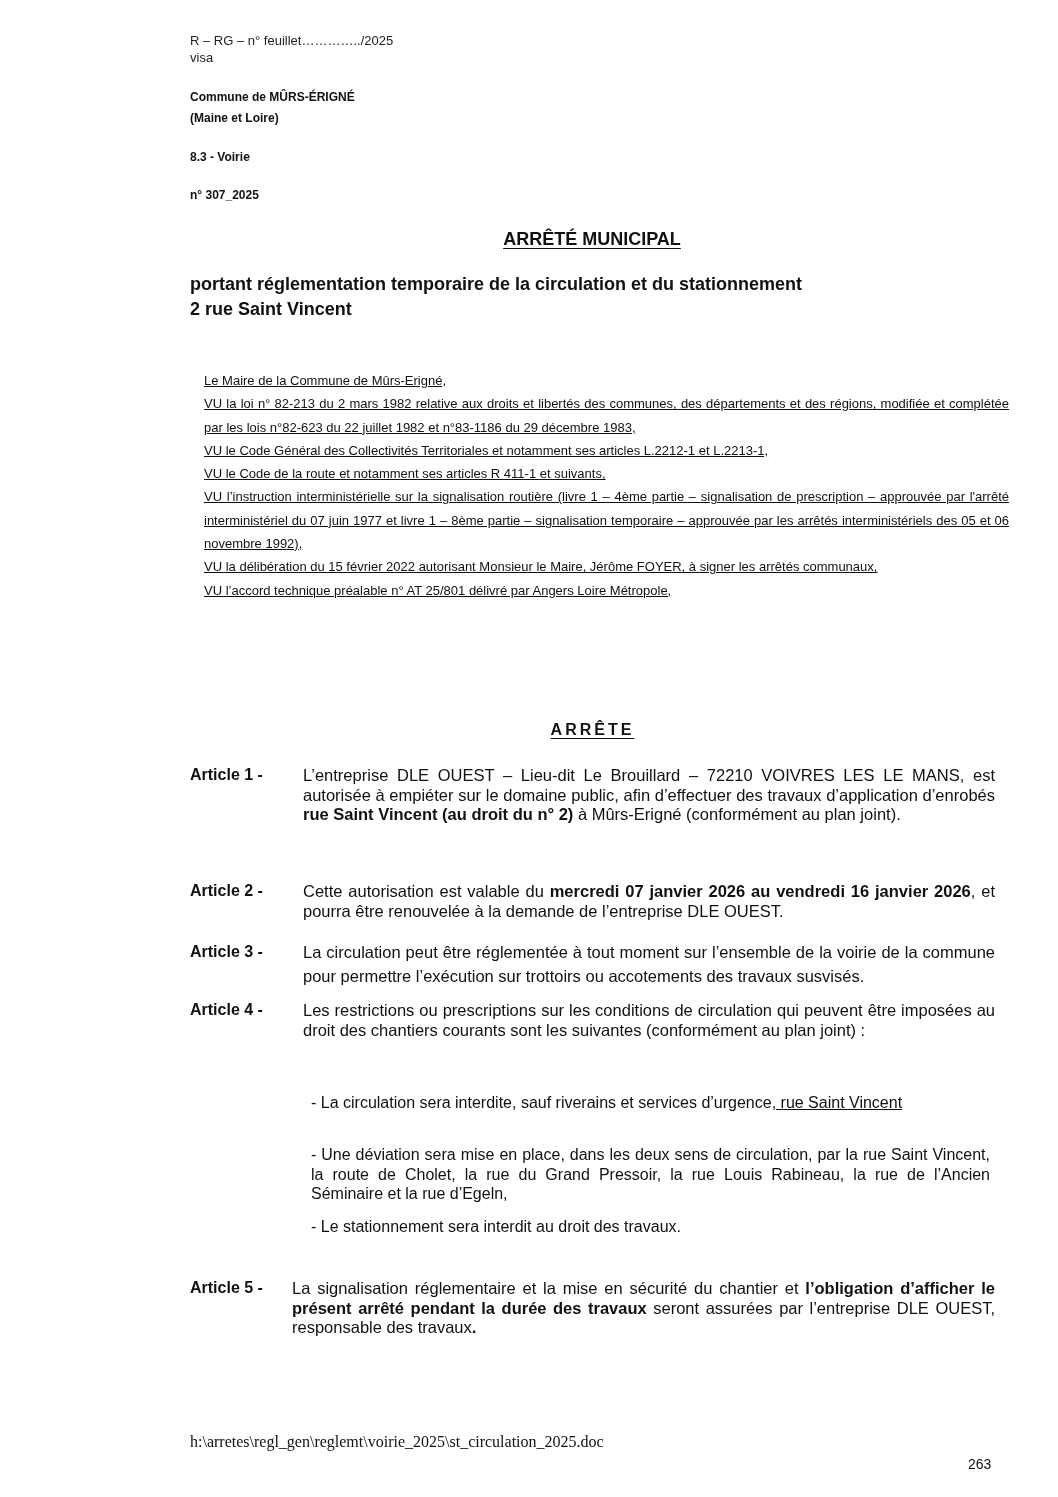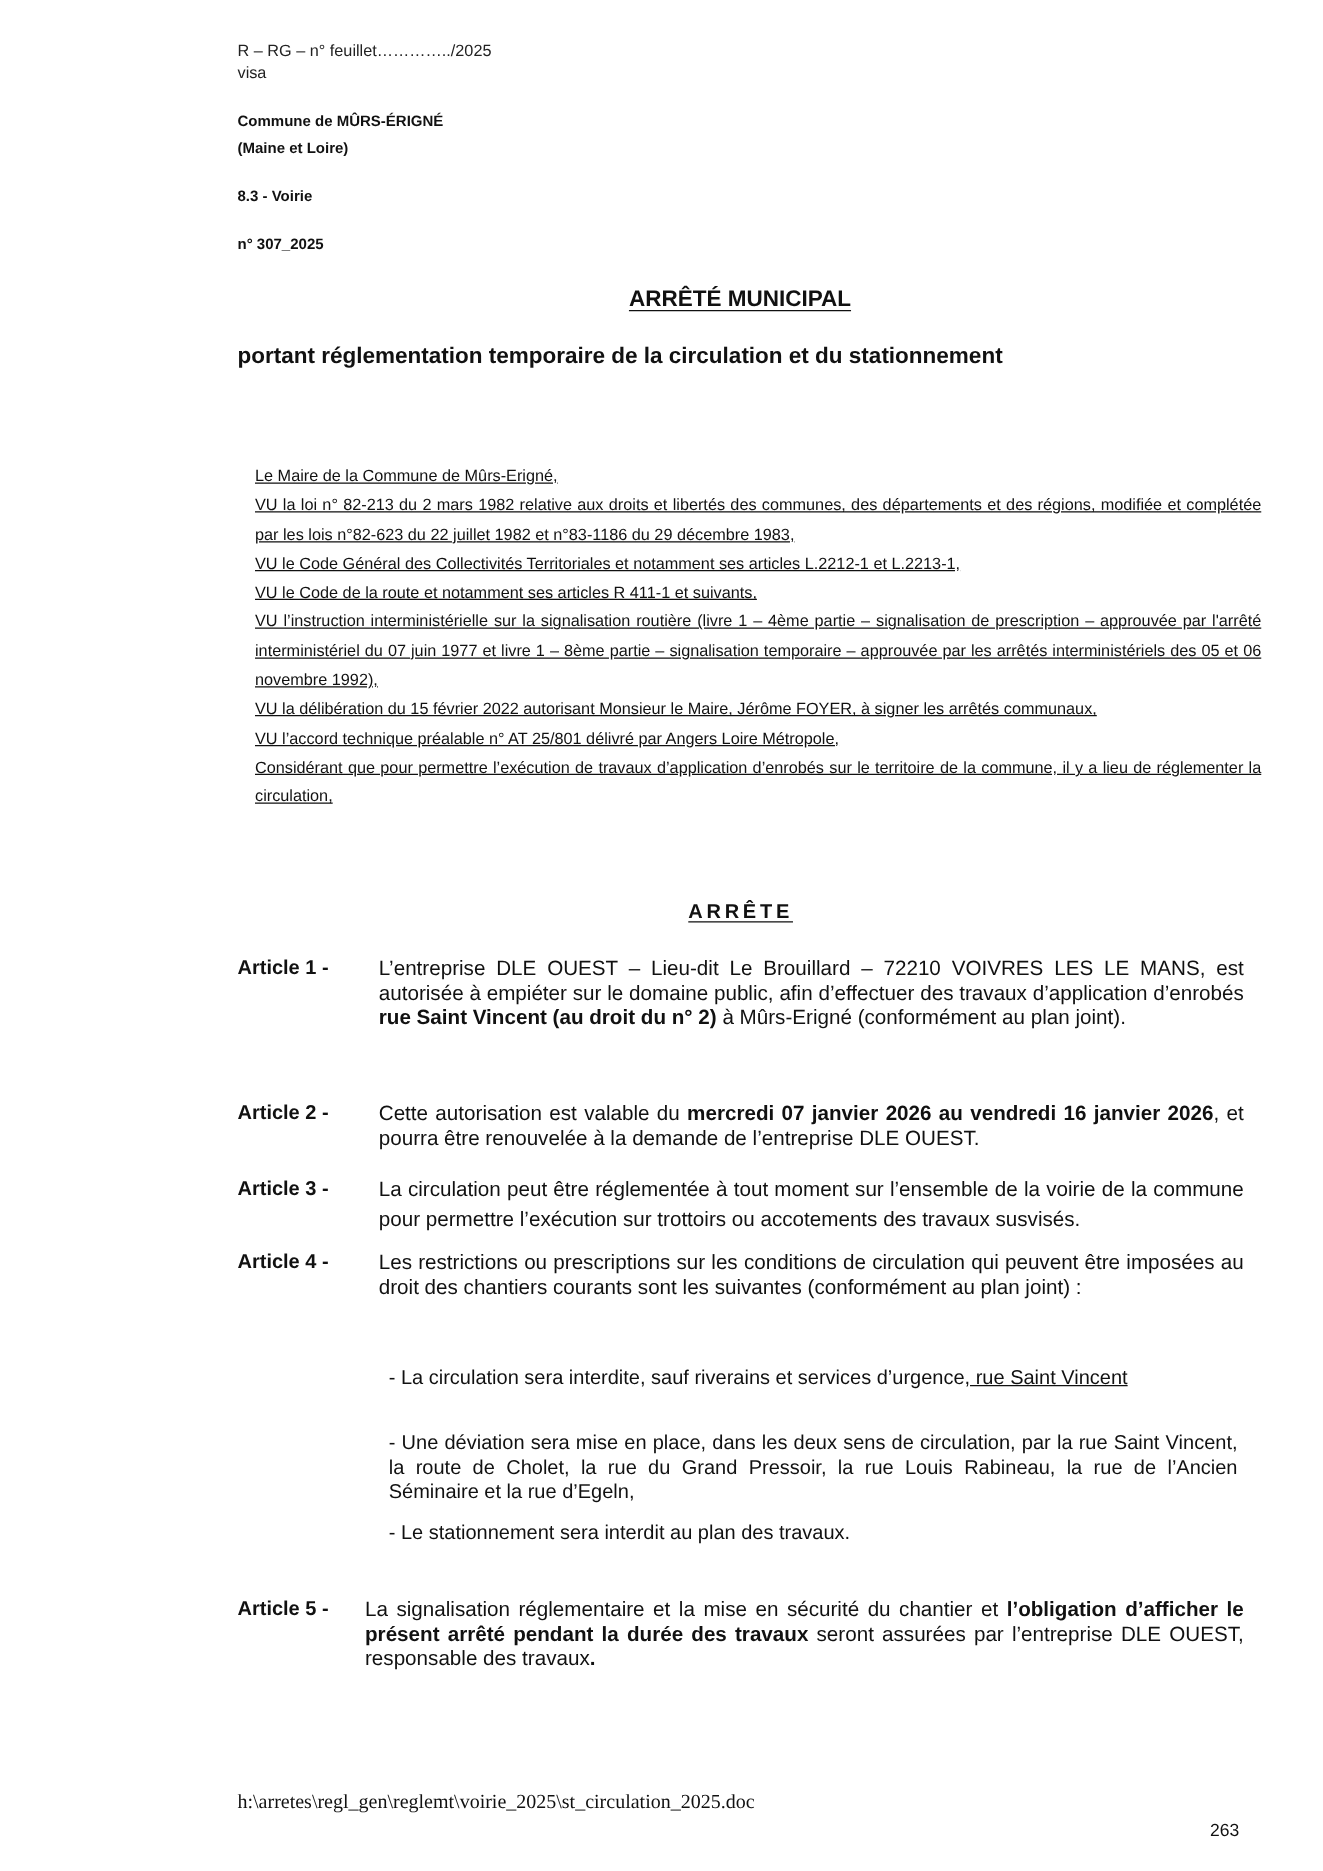--- a/index.html
+++ b/index.html
@@ -45,48 +45,48 @@
 <div class="abs hdr-small" style="left:190px; top:33px;">R – RG – n° feuillet…………../2025</div>
 <div class="abs hdr-small" style="left:190px; top:50px;">visa</div>
 <div class="abs hdr-bold" style="left:190px; top:88px;">Commune de MÛRS-ÉRIGNÉ</div>
 <div class="abs hdr-bold" style="left:190px; top:109px;">(Maine et Loire)</div>
 <div class="abs hdr-bold" style="left:190px; top:148px;">8.3 - Voirie</div>
 <div class="abs hdr-bold" style="left:190px; top:186px;">n° 307_2025</div>
 
 <div class="abs title" style="top:229px;">ARRÊTÉ MUNICIPAL</div>
 <div class="abs subtitle" style="top:272px;">
   <div>portant réglementation temporaire de la circulation et du stationnement</div>
+  <div>2 rue Saint Vincent</div>
 </div>
 
 <div class="abs body-text" style="top:369px;">
   <p>Le Maire de la Commune de Mûrs-Erigné,</p>
   <p>VU la loi n° 82-213 du 2 mars 1982 relative aux droits et libertés des communes, des départements et des régions, modifiée et complétée par les lois n°82-623 du 22 juillet 1982 et n°83-1186 du 29 décembre 1983,</p>
   <p>VU le Code Général des Collectivités Territoriales et notamment ses articles L.2212-1 et L.2213-1,</p>
   <p>VU le Code de la route et notamment ses articles R 411-1 et suivants,</p>
   <p>VU l’instruction interministérielle sur la signalisation routière (livre 1 – 4ème partie – signalisation de prescription – approuvée par l'arrêté interministériel du 07 juin 1977 et livre 1 – 8ème partie – signalisation temporaire – approuvée par les arrêtés interministériels des 05 et 06 novembre 1992),</p>
   <p>VU la délibération du 15 février 2022 autorisant Monsieur le Maire, Jérôme FOYER, à signer les arrêtés communaux,</p>
   <p>VU l’accord technique préalable n° AT 25/801 délivré par Angers Loire Métropole,</p>
-  <p>Considérant que pour permettre l’exécution de travaux d’application d’enrobés sur le territoire de la commune, il y a lieu de réglementer la circulation,</p>
 </div>
 
 <div class="abs arrete" style="top:721px;">ARRÊTE</div>
 
 <div class="abs article-label" style="top:766px;">Article 1 -</div>
 <div class="abs article-text" style="top:766px;"><span>L’entreprise DLE OUEST – Lieu-dit Le Brouillard – 72210 VOIVRES LES LE MANS, est autorisée à empiéter sur le domaine public, afin d’effectuer des travaux d’application d’enrobés </span><span class="b">rue Saint Vincent (au droit du n° 2)</span><span> à Mûrs-Erigné (conformément au plan joint).</span></div>
 
 <div class="abs article-label" style="top:882px;">Article 2 -</div>
 <div class="abs article-text" style="top:882px;"><span>Cette autorisation est valable du </span><span class="b">mercredi 07 janvier 2026 au vendredi 16 janvier 2026</span><span>, et pourra être renouvelée à la demande de l’entreprise DLE OUEST.</span></div>
 
 <div class="abs article-label" style="top:943px;">Article 3 -</div>
 <div class="abs article-text spaced" style="top:940px;">La circulation peut être réglementée à tout moment sur l’ensemble de la voirie de la commune pour permettre l’exécution sur trottoirs ou accotements des travaux susvisés.</div>
 
 <div class="abs article-label" style="top:1001px;">Article 4 -</div>
 <div class="abs article-text" style="top:1001px;">Les restrictions ou prescriptions sur les conditions de circulation qui peuvent être imposées au droit des chantiers courants sont les suivantes (conformément au plan joint) :</div>
 
 <div class="abs measure" style="top:1093px;"><span>- La circulation sera interdite, sauf riverains et services d’urgence</span><span class="u">, rue Saint Vincent</span></div>
 <div class="abs measure" style="top:1145px;">- Une déviation sera mise en place, dans les deux sens de circulation, par la rue Saint Vincent, la route de Cholet, la rue du Grand Pressoir, la rue Louis Rabineau, la rue de l’Ancien Séminaire et la rue d’Egeln,</div>
-<div class="abs measure" style="top:1217px;">- Le stationnement sera interdit au plan des travaux.</div>
+<div class="abs measure" style="top:1217px;">- Le stationnement sera interdit au droit des travaux.</div>
 
 <div class="abs article-label" style="top:1279px;">Article 5 -</div>
 <div class="abs article-text" style="left:292px; width:703px; top:1279px;"><span>La signalisation réglementaire et la mise en sécurité du chantier et </span><span class="b">l’obligation d’afficher le présent arrêté pendant la durée des travaux</span><span> seront assurées par l’entreprise DLE OUEST, responsable des travaux</span><span class="b">.</span></div>
 
 <div class="abs footer-path" style="top:1433px;">h:\arretes\regl_gen\reglemt\voirie_2025\st_circulation_2025.doc</div>
 <div class="abs page-num" style="top:1456px;">263</div>
 
 </body></html>

